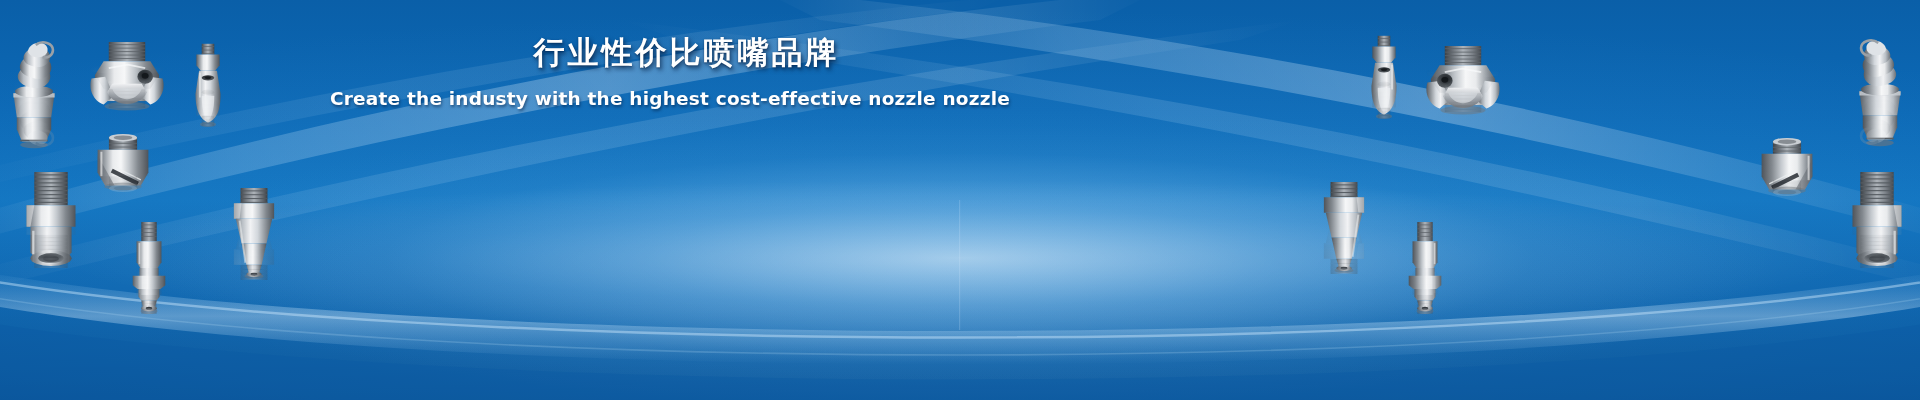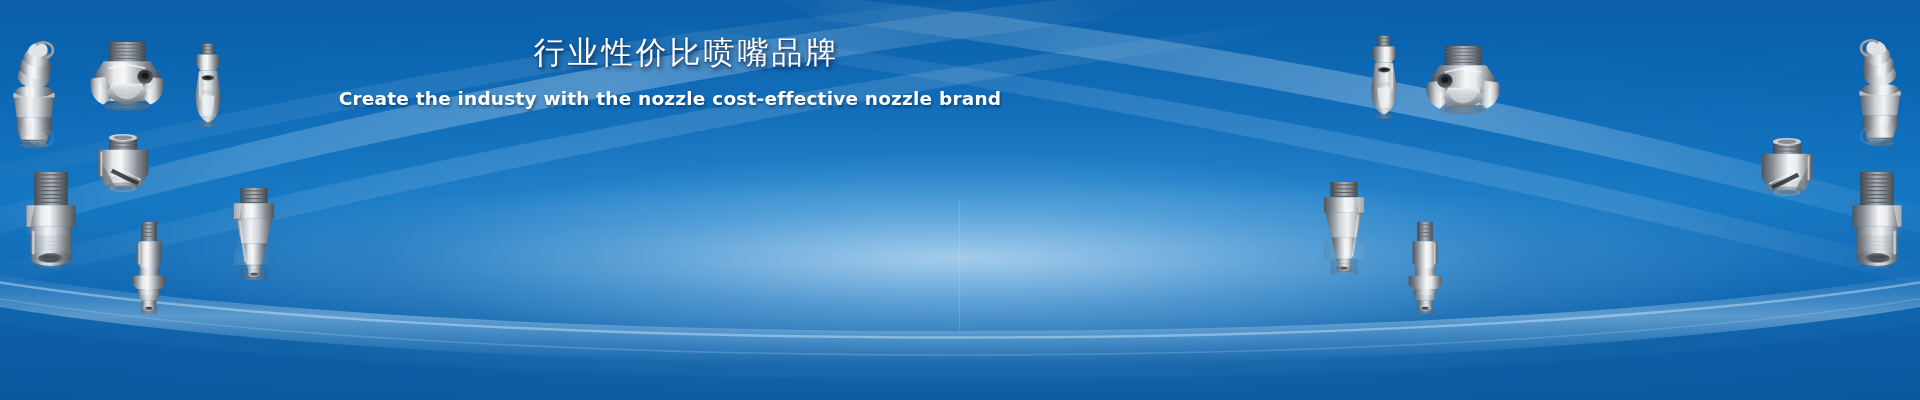--- a/index.html
+++ b/index.html
@@ -17,21 +17,21 @@
 
   
   .bgsvg{ position:absolute; inset:0; width:1920px; height:400px; }
 
   
   .textblock{
     position:absolute; left:0; top:30px; width:1340px; text-align:center;
     z-index:6; pointer-events:none;
   }
   .headline{
-    font-size:31px; line-height:44px; color:#ffffff; font-weight:400;
+    font-size:31px; line-height:44px; color:#ffffff; font-weight:700;
     letter-spacing:3px;
     text-shadow:2px 3px 4px rgba(0,25,60,.65), 0 1px 2px rgba(0,20,50,.5);
     font-family:"DejaVu Sans","Liberation Sans",sans-serif;
     margin-left:33px;
   }
   .subtitle{
     margin-top:13px;
     font-size:18.5px; line-height:24px; color:#ffffff; font-weight:bold;
     letter-spacing:.2px;
     text-shadow:1px 2px 3px rgba(0,25,60,.55);
@@ -95,21 +95,21 @@
     <path d="M -40 276 C 430 358 1490 358 1960 276" stroke="#cfe9fc" stroke-opacity=".45" stroke-width="2.5" fill="none"></path>
     <path d="M -40 292 C 430 376 1490 376 1960 292" stroke="#bcdff8" stroke-opacity=".22" stroke-width="1.6" fill="none"></path>
 
     <path d="M -40 318 C 430 400 1490 400 1960 318 L 1960 400 L -40 400 Z" fill="#0a5ca4" fill-opacity=".45"></path>
 
     <rect x="959" y="200" width="1.2" height="130" fill="#dbeeff" opacity=".18"></rect>
   </svg>
 
   <div class="textblock">
     <div class="headline">行业性价比喷嘴品牌</div>
-    <div class="subtitle">Create the industy with the nozzle cost-effective nozzle brand</div>
+    <div class="subtitle">Create the industy with the highest cost-effective nozzle nozzle</div>
   </div>
 
   <div id="product-layer">
       <div class="product" style="left: 0px; top: 38px; width: 68px; height: 112px;">
         <svg viewBox="0 0 68 130" width="68" height="112">
           <use href="#sp-spiral"></use>
         </svg>
         <svg viewBox="0 0 68 130" width="68" height="112" class="reflect">
           <use href="#sp-spiral"></use>
         </svg>

